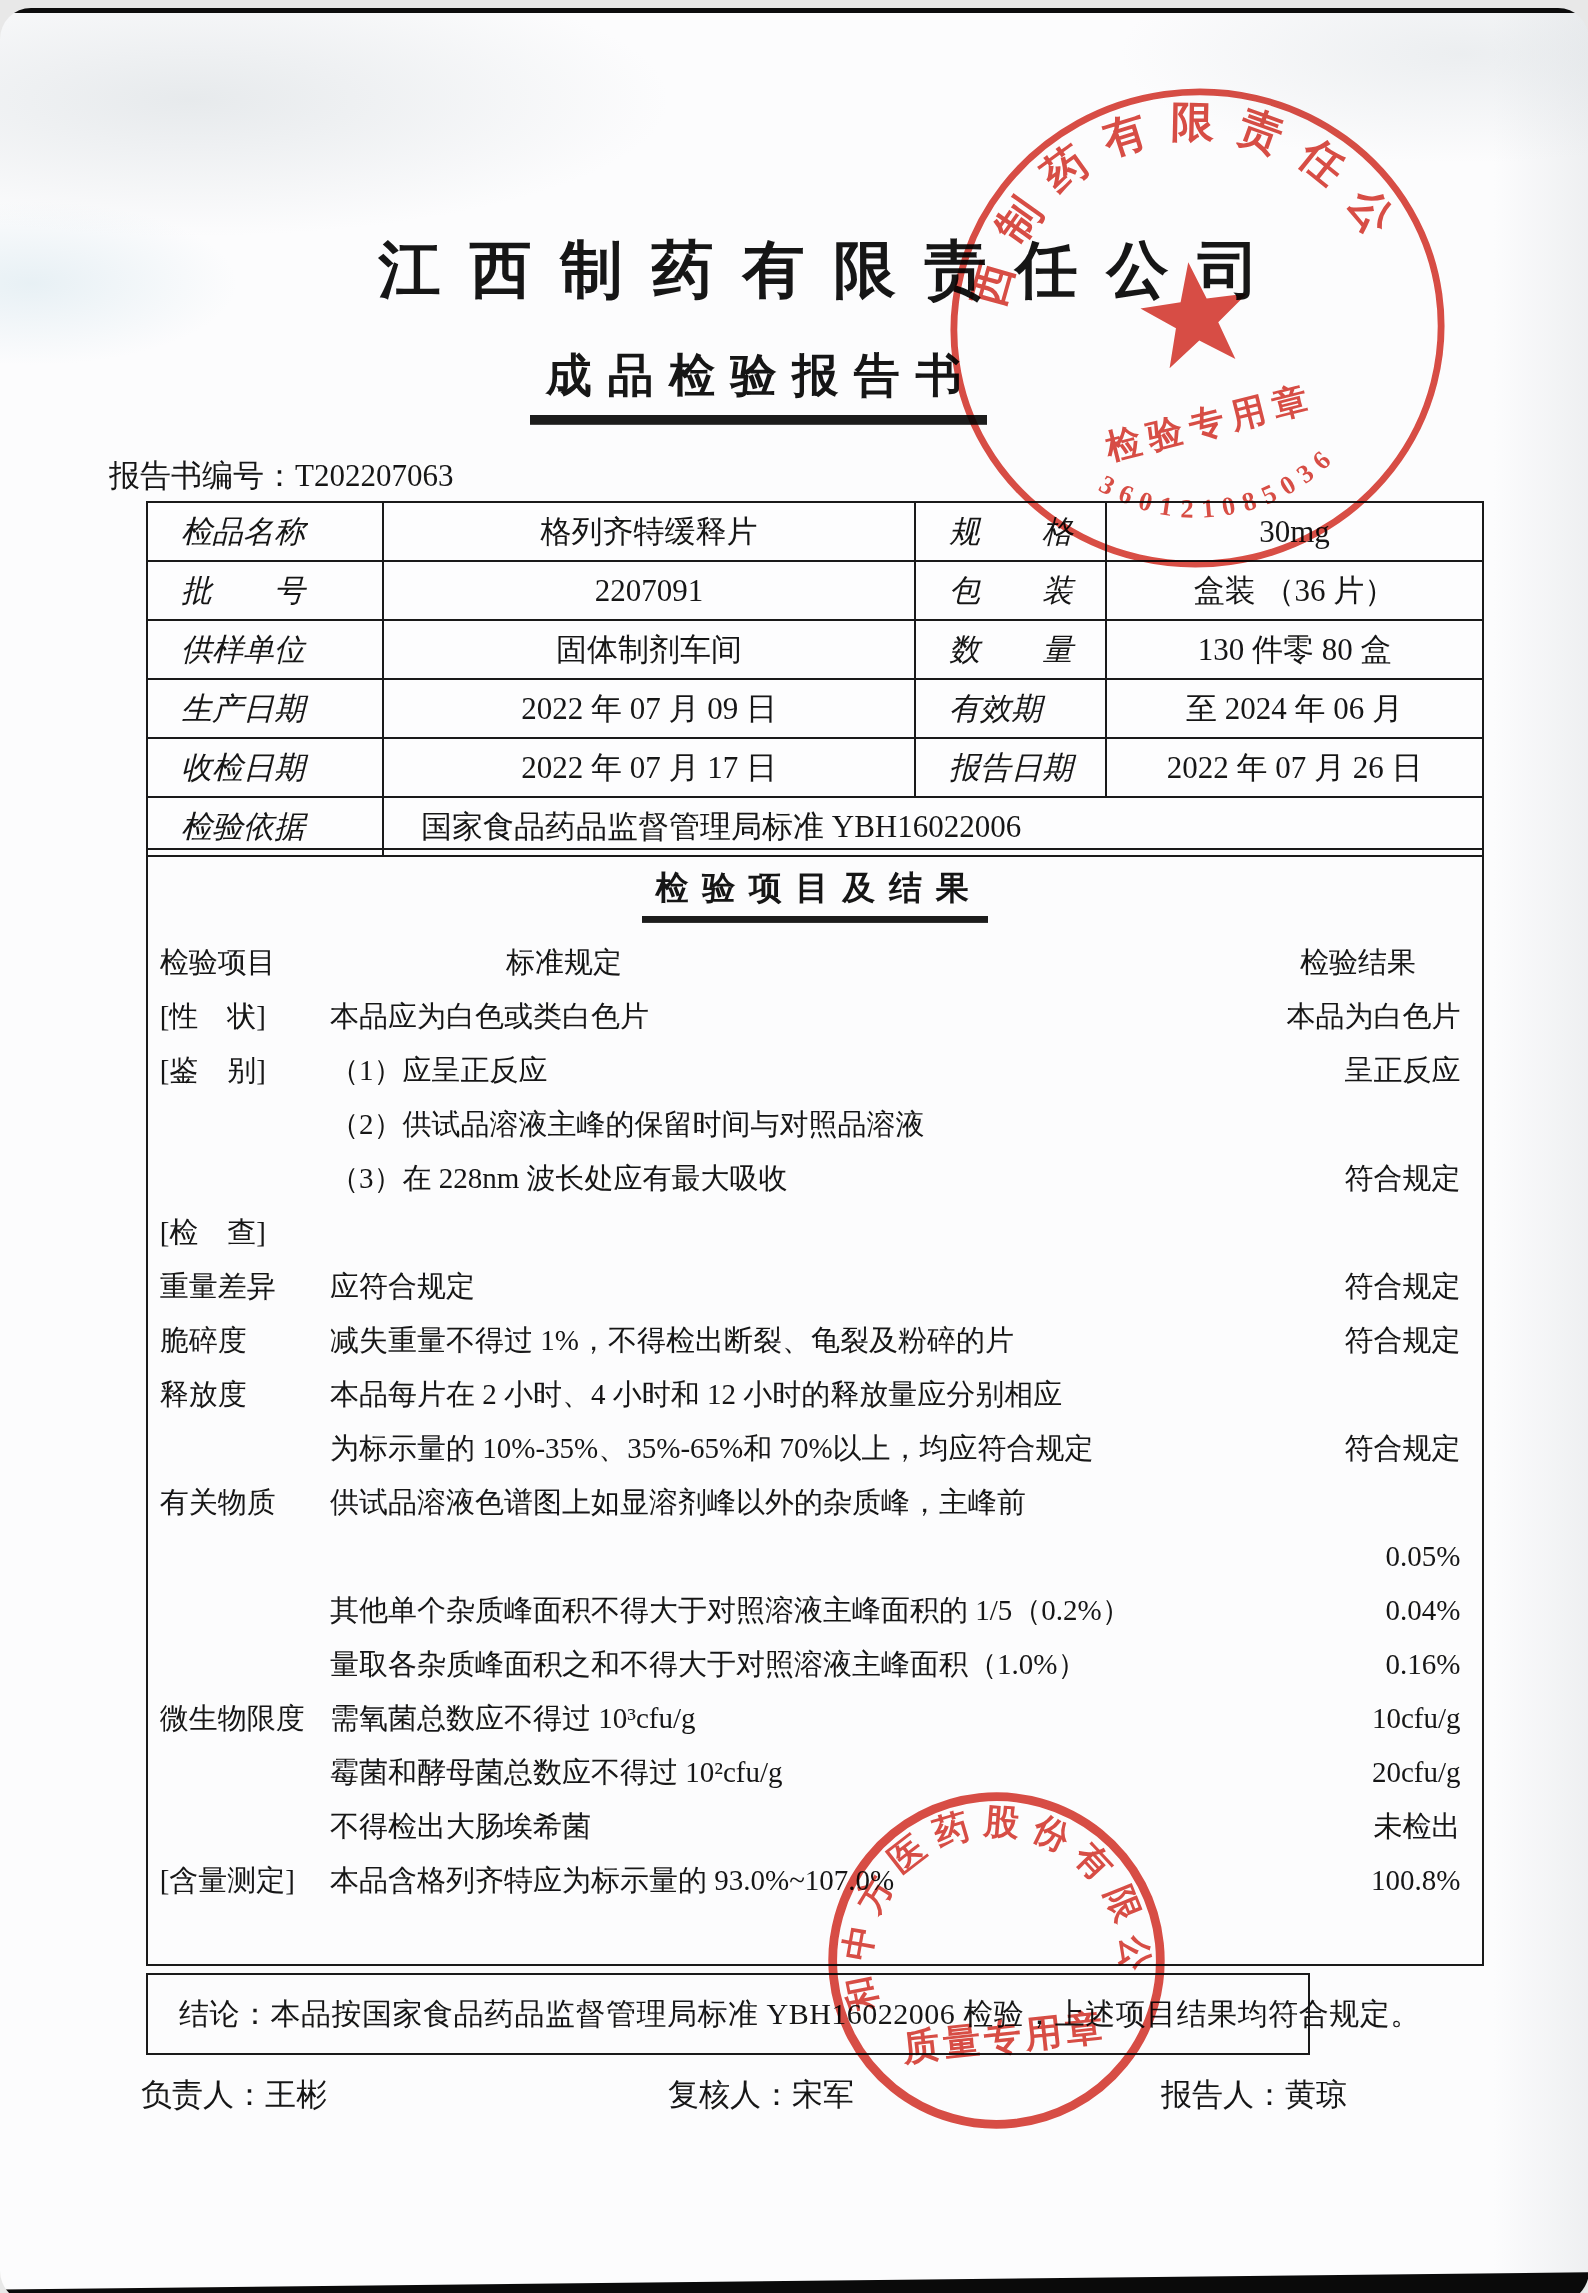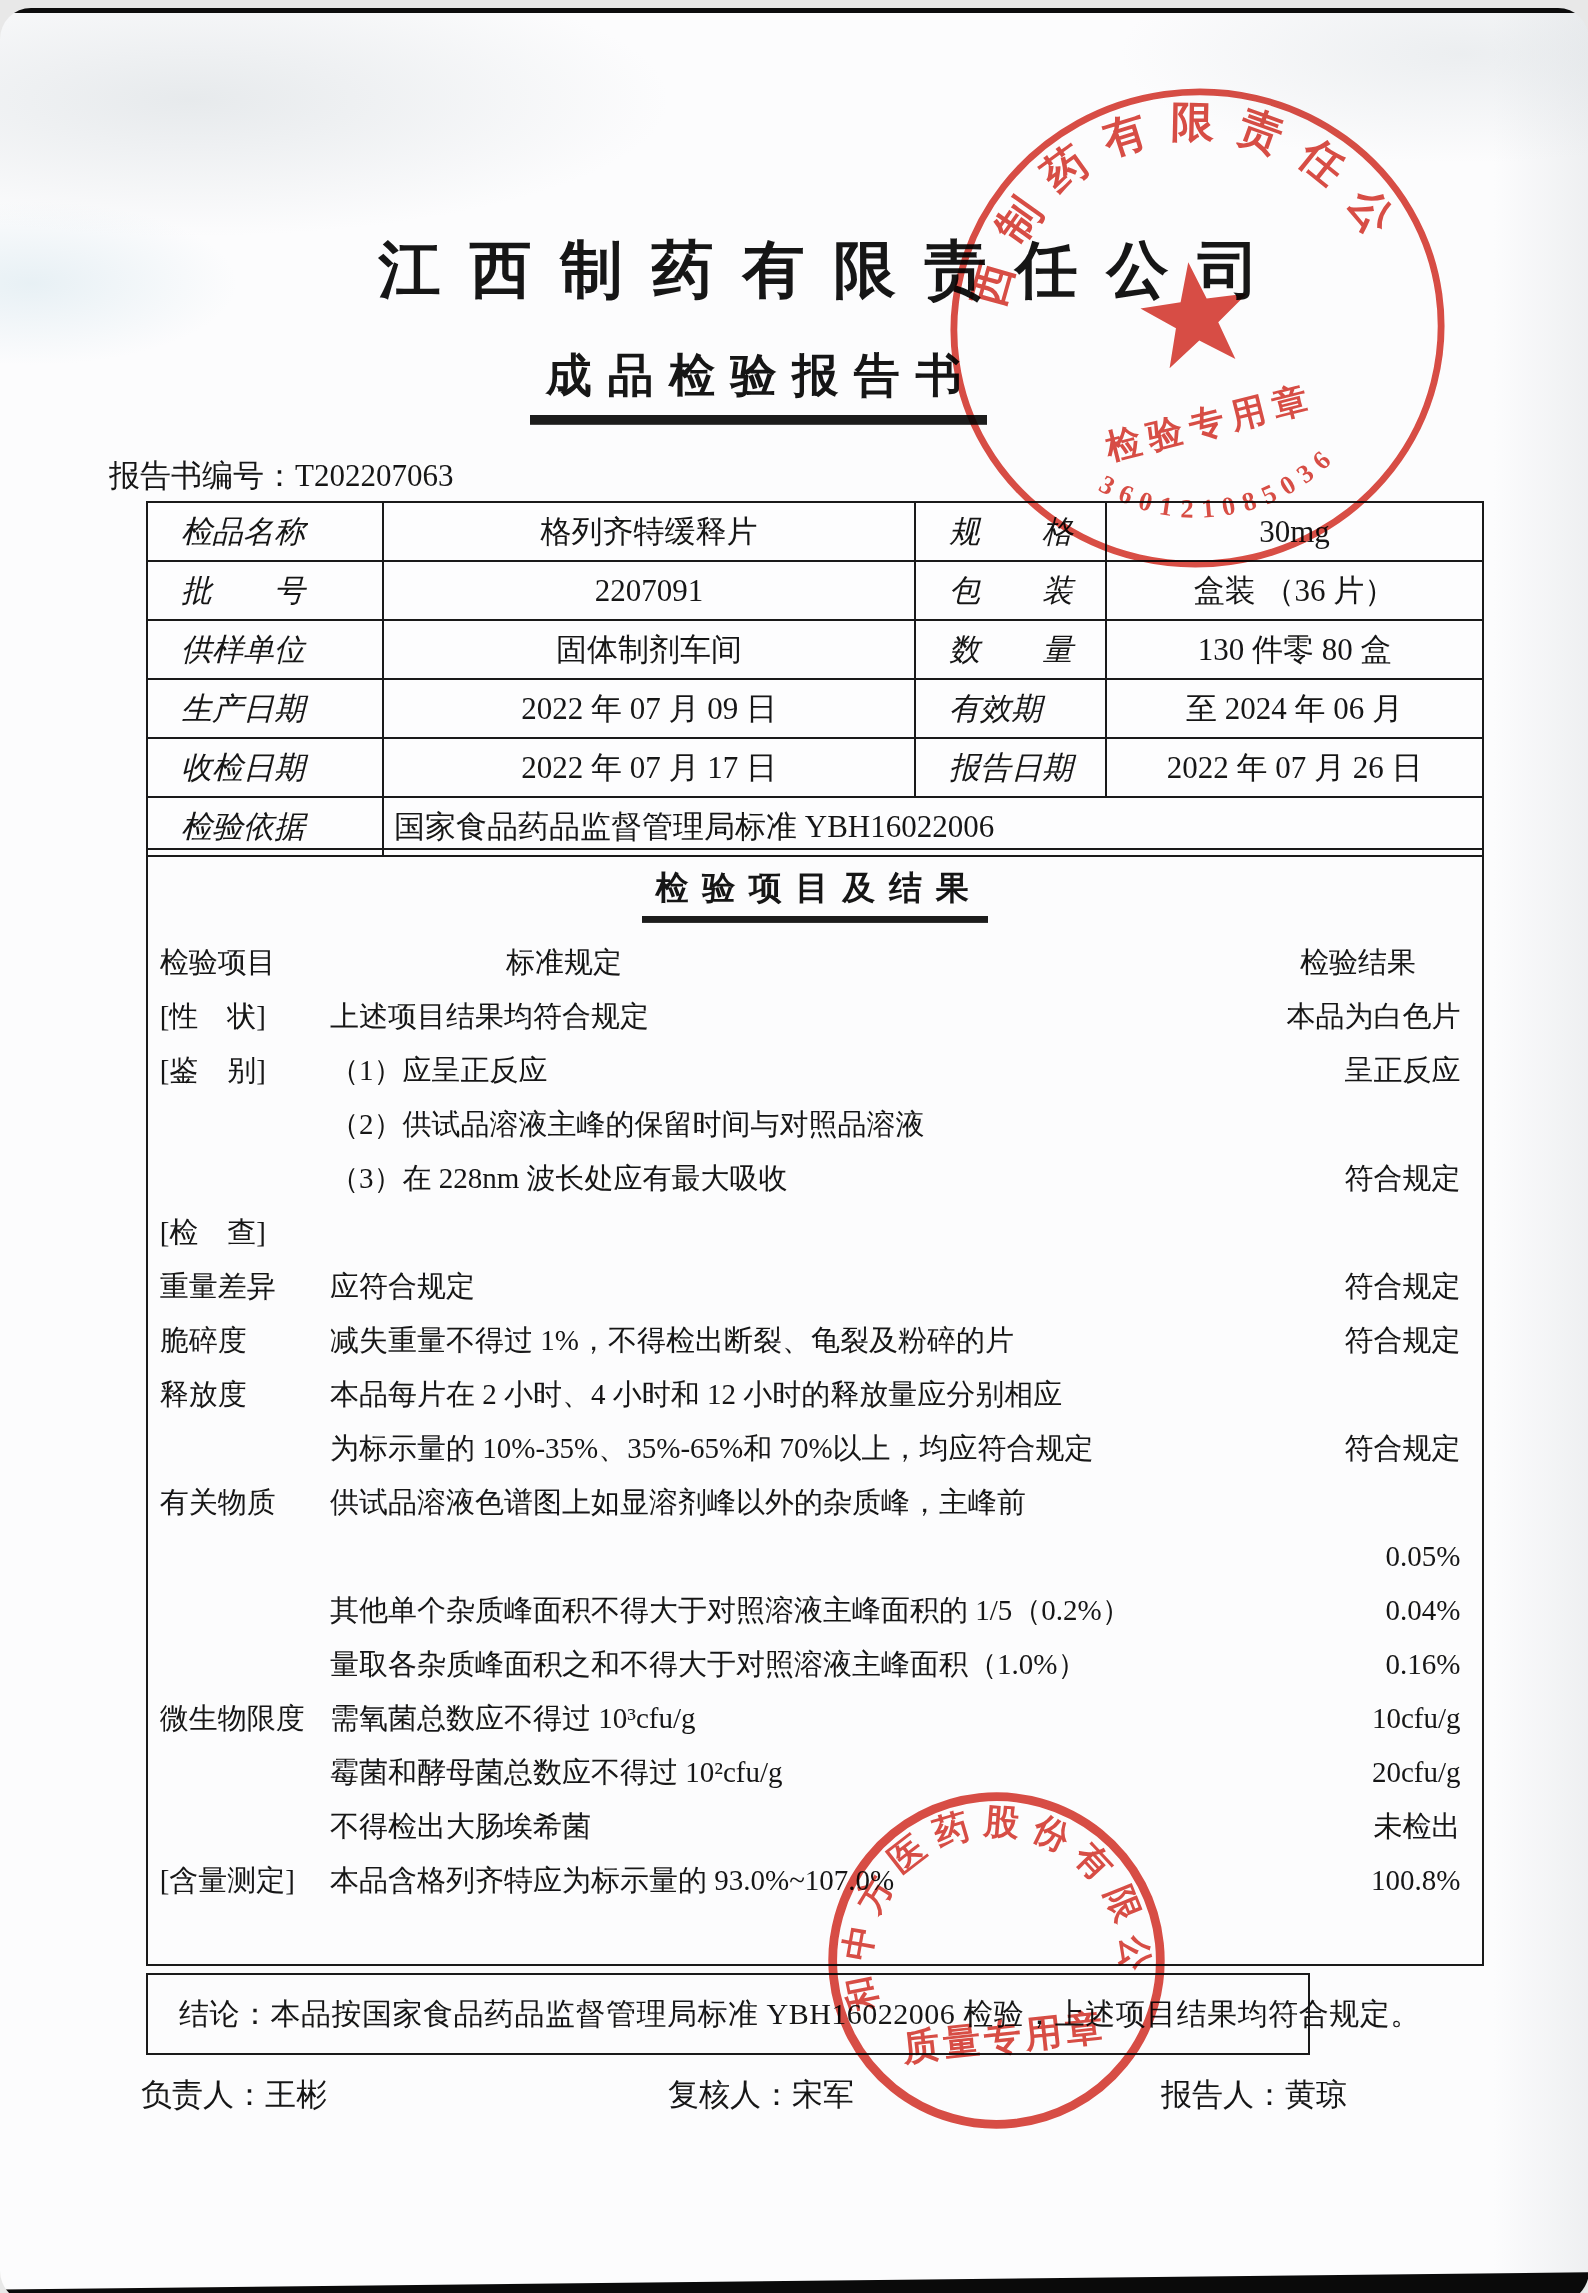--- a/index.html
+++ b/index.html
@@ -31,21 +31,21 @@
   .report-no { position:absolute; top:447px; left:109px; font-size:31px; white-space:nowrap; }
 
   .info-table { position:absolute; left:146px; top:493px; width:1338px; border:2.9px solid #1a1a1a; box-sizing:border-box; background:rgba(255,255,255,0.35); }
   .it-row { display:grid; grid-template-columns:234px 532px 191px 1fr; height:57px; border-top:2px solid #1a1a1a; }
   .it-row:first-child { border-top:none; }
   .it-row.merged { grid-template-columns:234px 1fr; }
   .it-cell { display:flex; align-items:center; font-size:31px; border-left:2px solid #1a1a1a; overflow:visible; white-space:nowrap; }
   .it-cell:first-child { border-left:none; }
   .it-label { padding-left:33px;font-style:italic; }
   .it-value { justify-content:center; }
-  .it-value.left { justify-content:flex-start; padding-left:10px; }
+  .it-value.left { justify-content:flex-start; padding-left:37px; }
 
   .results-box { position:absolute; left:146px; top:840px; width:1338px; height:1118px; border:2.9px solid #1a1a1a; box-sizing:border-box; }
   .r-heading-wrap { text-align:center; margin-top:15.6px; height:60px; }
   .r-heading {
     display:inline-block; font-size:33px; font-weight:bold; letter-spacing:13.7px;
     padding:0 5.9px 5.9px 13.7px; border-bottom:2.9px solid #1c1c1c; box-shadow:0 4.9px 0 #1c1c1c; white-space:nowrap;
   }
   .rlines { margin-top:9.8px; }
   .rline { position:relative; height:54px; line-height:54px; font-size:29px; white-space:nowrap;padding-left:34px; }
   .rline .ri { position:absolute; left:11.7px; }
@@ -123,21 +123,21 @@
       <span class="r-heading">检验项目及结果</span>
     </div>
     <div class="rlines">
       <div class="rline head">
         <span class="ri">检验项目</span>
         <span class="rs">标准规定</span>
         <span class="rr">检验结果</span>
       </div>
       <div class="rline">
         <span class="ri">[性　状]</span>
-        <span class="rs">上述项目结果均符合规定</span>
+        <span class="rs">本品应为白色或类白色片</span>
         <span class="rr">本品为白色片</span>
       </div>
       <div class="rline">
         <span class="ri">[鉴　别]</span>
         <span class="rs">（1）应呈正反应</span>
         <span class="rr">呈正反应</span>
       </div>
       <div class="rline">
         <span class="ri"></span>
         <span class="rs">（2）供试品溶液主峰的保留时间与对照品溶液</span>

